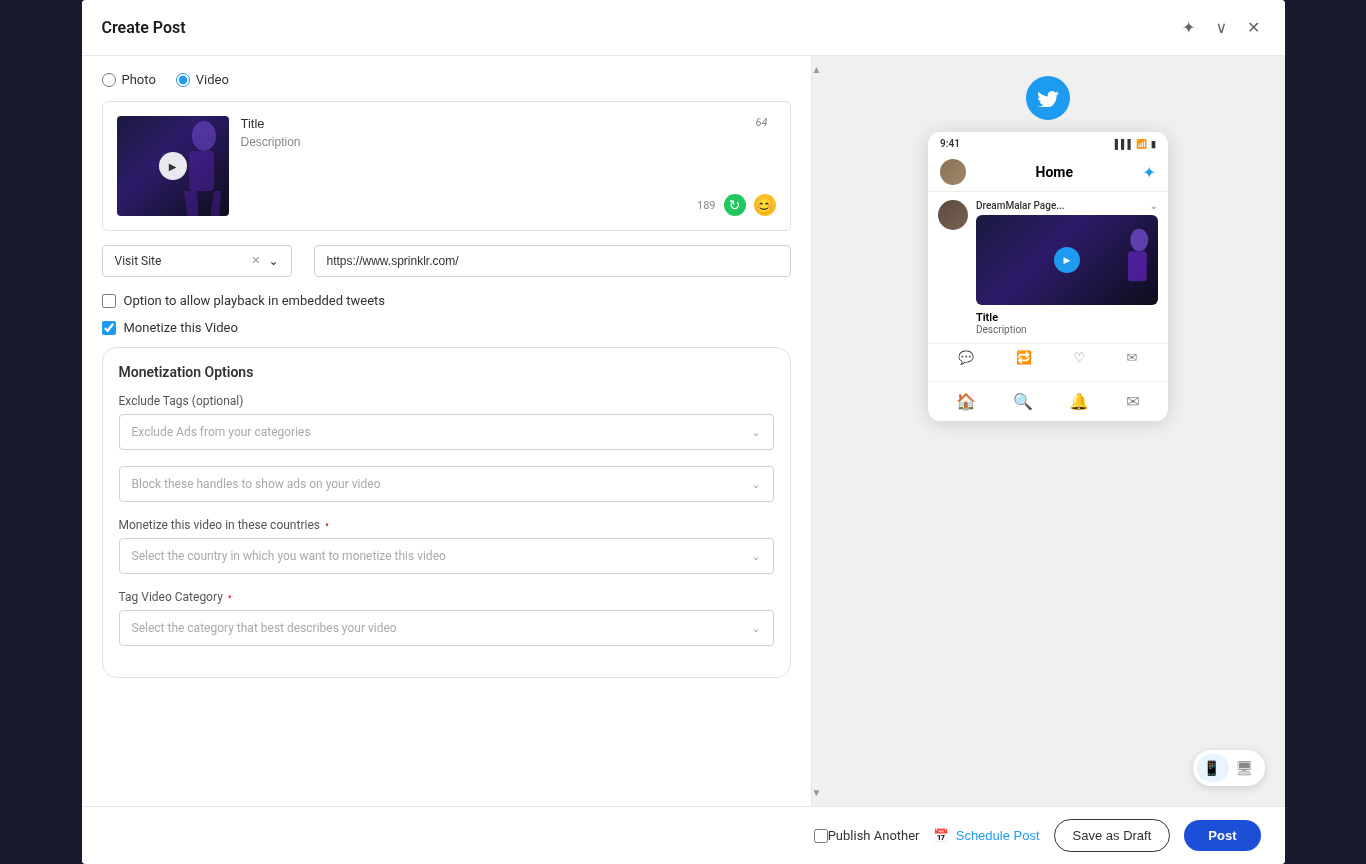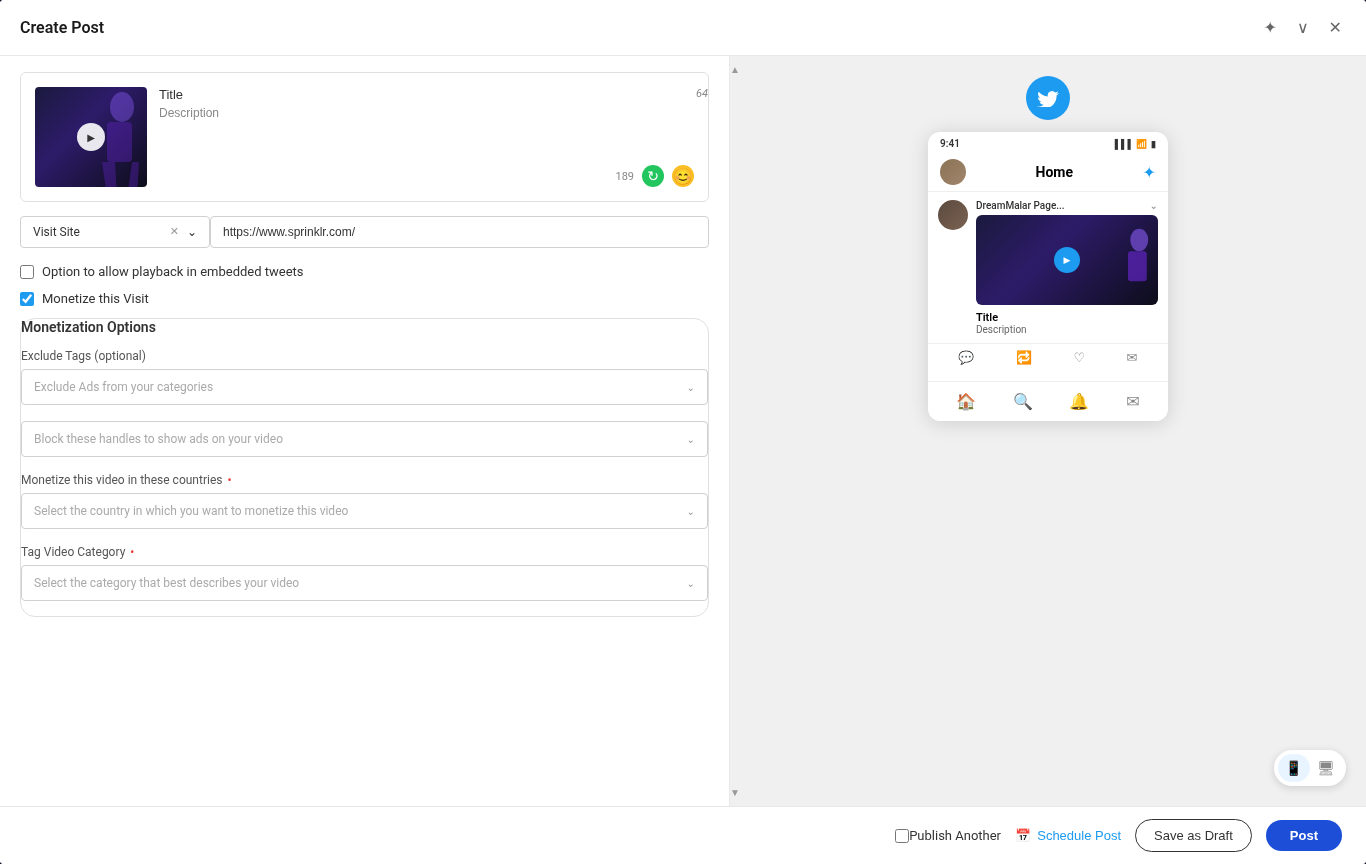--- a/index.html
+++ b/index.html
@@ -6,21 +6,21 @@
     body {
       font-family: -apple-system, BlinkMacSystemFont, 'Segoe UI', Roboto, sans-serif;
       background: #1a1a2e;
       display: flex;
       align-items: center;
       justify-content: center;
       min-height: 100vh;
     }
 
     .modal-container {
-      width: 1366px;
+      width: 1203px;
       height: 864px;
       background: #fff;
       display: flex;
       flex-direction: column;
       border-radius: 4px;
       overflow: hidden;
       position: relative;
     }
 
     
@@ -175,21 +175,21 @@
       border: none;
       outline: none;
       width: 100%;
       background: transparent;
       margin-top: 4px;
     }
 
     .char-count {
       position: absolute;
       top: 14px;
-      right: 0;
+      right: 22px;
       font-size: 11px;
       color: #888;
       font-style: italic;
     }
 
     .post-actions {
       position: absolute;
       bottom: 14px;
       right: 14px;
       display: flex;
@@ -208,21 +208,21 @@
       border-radius: 50%;
       display: flex;
       align-items: center;
       justify-content: center;
       font-size: 14px;
     }
 
     
     .url-row {
       display: flex;
-      gap: 0;
+      gap: 22px;
       margin-bottom: 16px;
     }
 
     .select-field {
       position: relative;
       width: 190px;
     }
 
     .select-inner {
       border: 1px solid #d0d0d0;
@@ -269,20 +269,21 @@
 
     .checkbox-label {
       font-size: 13px;
       color: #333;
     }
 
     
     .monetization-box {
       border: 1px solid #e0e0e0;
       border-radius: 15px;
+      padding: 16px;
       margin-bottom: 14px;
     }
 
     .monetization-title {
       font-size: 14px;
       font-weight: 600;
       color: #333;
       margin-bottom: 14px;
     }
 
@@ -585,20 +586,30 @@
       <button class="header-icon-btn">
         <span>✕</span>
       </button>
     </div>
   </div>
 
   <div class="modal-body">
 
     <div class="left-panel">
 
+      <div class="radio-group">
+        <label class="radio-label">
+          <input type="radio" class="radio-input" name="media-type" style="">
+          <span>Photo</span>
+        </label>
+        <label class="radio-label">
+          <input type="radio" class="radio-input" name="media-type" checked="" style="">
+          <span>Video</span>
+        </label>
+      </div>
 
       <div class="post-card">
         <span class="char-count">64</span>
         <div class="post-card-content">
 
           <div class="post-thumbnail">
             <div class="play-btn">▶</div>
 
             <svg style="position:absolute;right:0;bottom:0;opacity:0.7;" width="60" height="100" viewBox="0 0 60 100">
               <ellipse cx="35" cy="20" rx="12" ry="15" fill="#8B5CF6" opacity="0.6"></ellipse>
@@ -633,21 +644,21 @@
         <input class="url-input" type="text" value="https://www.sprinklr.com/" style="">
       </div>
 
       <div class="checkbox-row">
         <input type="checkbox" class="checkbox-input" style="">
         <span class="checkbox-label">Option to allow playback in embedded tweets</span>
       </div>
 
       <div class="checkbox-row">
         <input type="checkbox" class="checkbox-input" checked="" style="">
-        <span class="checkbox-label">Monetize this Visit</span>
+        <span class="checkbox-label">Monetize this Video</span>
       </div>
 
       <div class="monetization-box">
         <div class="monetization-title">Monetization Options</div>
 
         <div class="field-group">
           <div class="field-label">Exclude Tags (optional)</div>
           <div class="dropdown-field">
             <span>Exclude Ads from your categories</span>
             <span class="dropdown-arrow">⌄</span>

